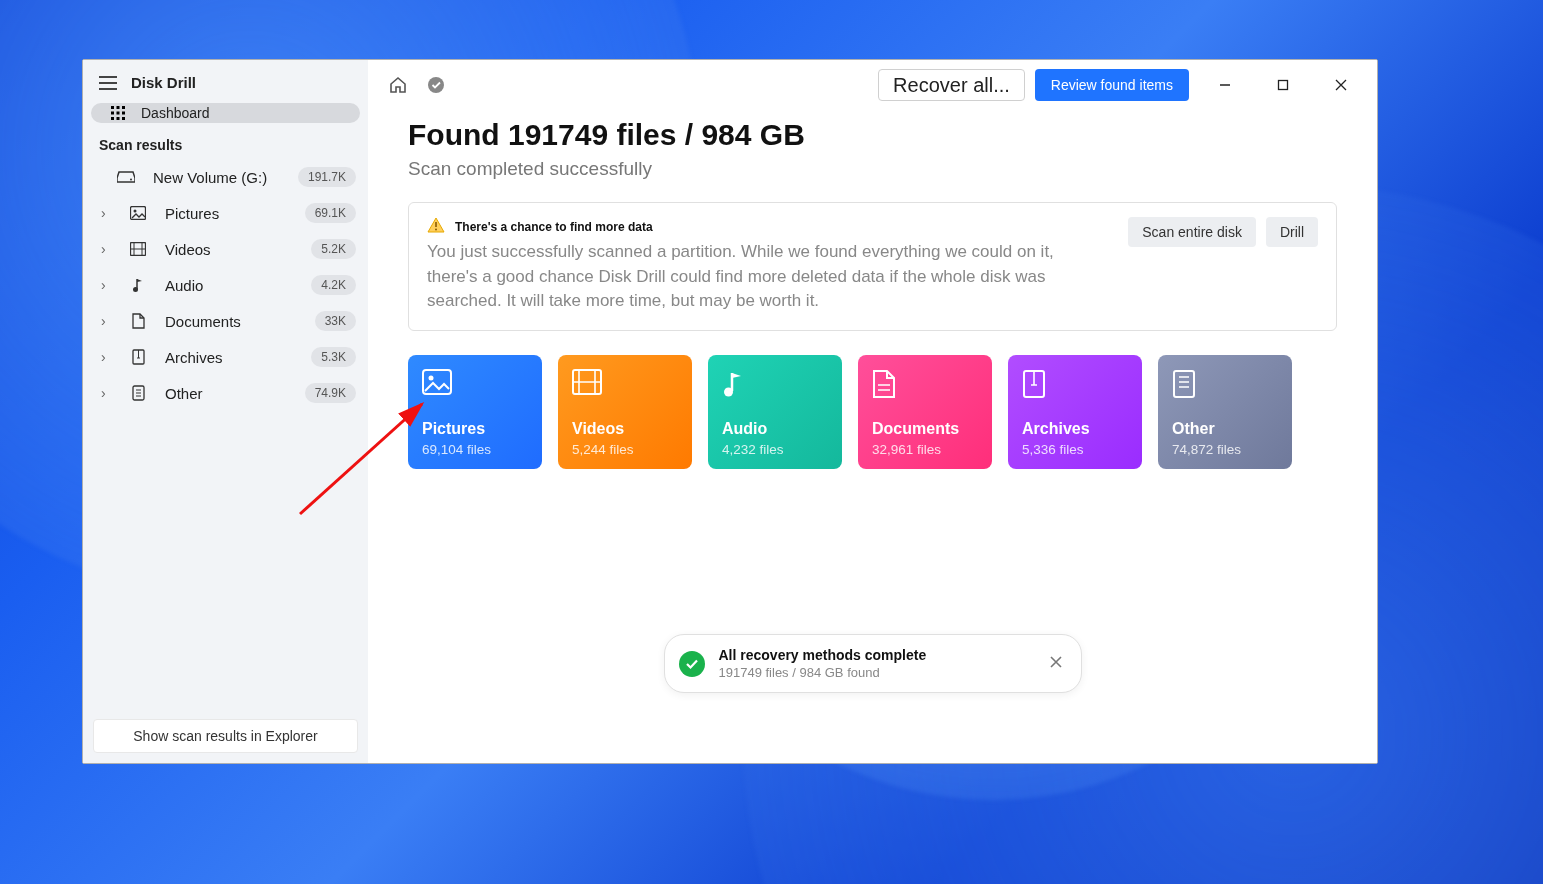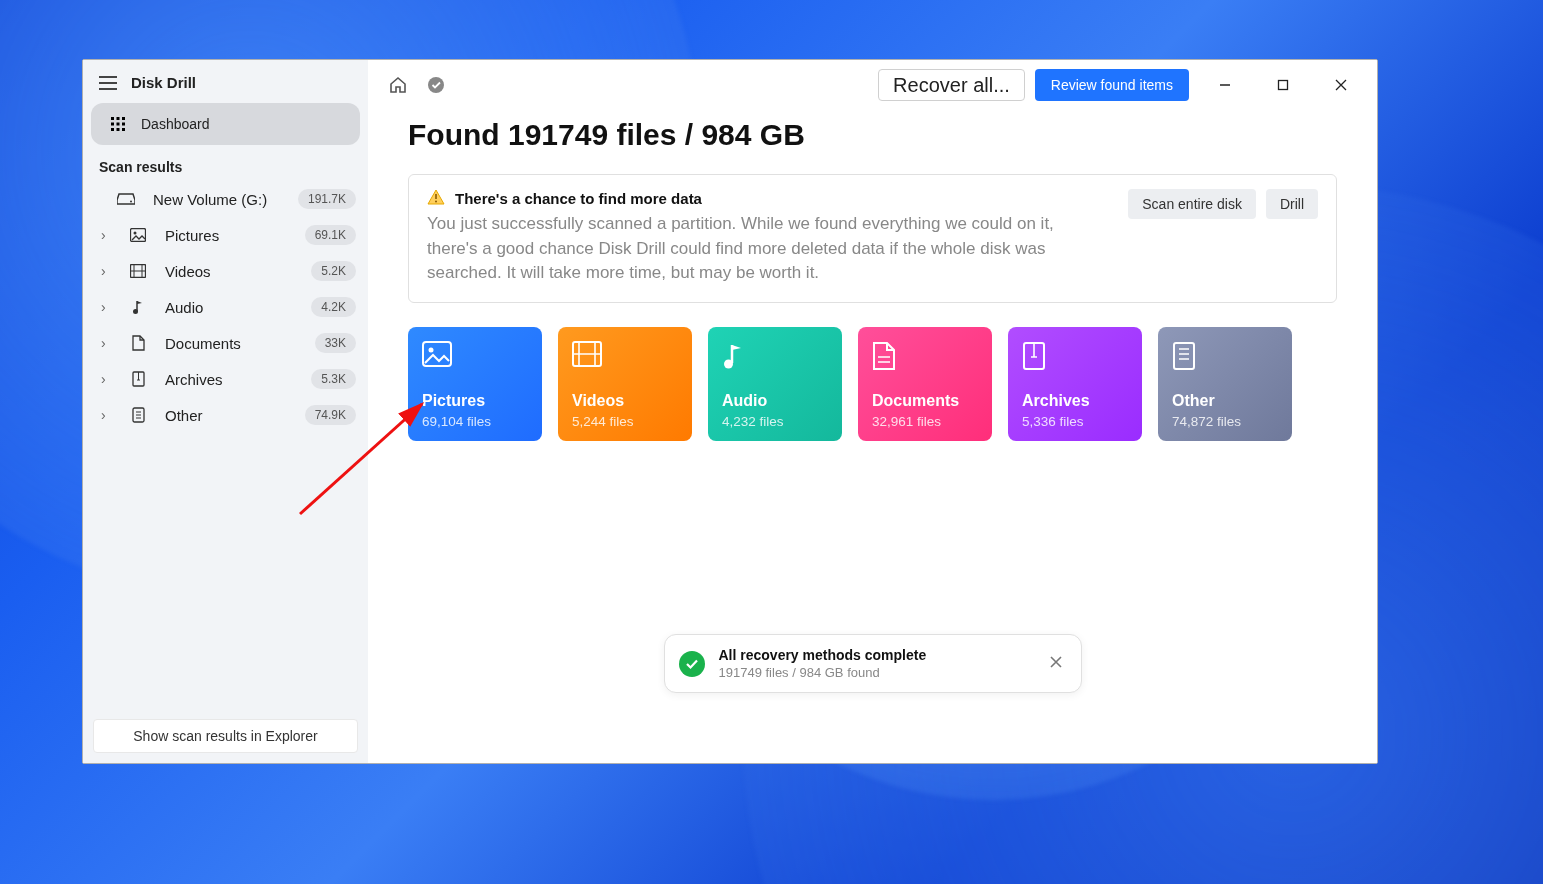--- a/index.html
+++ b/index.html
@@ -35,21 +35,21 @@
 }
 .side-header {
   display: flex; align-items: center; gap: 14px;
   padding: 14px 16px 10px 16px;
 }
 .side-header .hamburger svg { display: block; }
 .side-header .title { font-weight: 600; font-size: 15px; color: #222; }
 
 .side-item {
   display: flex; align-items: center; gap: 14px;
-  height: 42px; padding: 0 6px 0 18px;
+  height: 20px; padding: 0 6px 0 18px;
   margin: 2px 8px; border-radius: 12px;
   cursor: pointer; color: #222;
 }
 .side-item .label { flex: 1; }
 .side-item.active { background: #d7d9dd; }
 .side-item .icon { width: 18px; display: flex; justify-content: center; }
 
 .side-section-label {
   font-weight: 600; font-size: 14px; color: #222;
   padding: 12px 16px 6px 16px;
@@ -105,21 +105,21 @@
 h1.found-title { font-size: 30px; font-weight: 700; color: #111; }
 .subtitle { font-size: 19px; color: #777; margin-top: 6px; }
 
 .alert {
   margin-top: 22px;
   border: 1px solid #e0e0e0; border-radius: 6px;
   padding: 14px 18px 16px 18px;
   display: flex; gap: 14px;
 }
 .alert-body { flex: 1; }
-.alert-head { display: flex; align-items: center; gap: 10px; font-weight: 600; font-size: 15px; color: #111; }
+.alert-head { display: flex; align-items: center; gap: 10px; font-weight: 600; font-size: 12px; color: #111; }
 .alert-head .warn-icon { color: #f2a10d; }
 .alert-text { color: #888; font-size: 17px; line-height: 1.45; margin-top: 4px; max-width: 680px; }
 .alert-actions { display: flex; gap: 10px; align-items: flex-start; }
 .btn-small {
   height: 30px; padding: 0 14px;
   background: #eceef1; color: #333; border: none; border-radius: 4px;
   font-size: 14px; cursor: pointer;
 }
 
 .cards { display: flex; gap: 16px; margin-top: 24px; }
@@ -135,21 +135,21 @@
 .c-blue   { background: linear-gradient(135deg, #2f8aff, #1f6cff); }
 .c-orange { background: linear-gradient(135deg, #ff9a1f, #ff7a00); }
 .c-teal   { background: linear-gradient(135deg, #1fd3b5, #14b89c); }
 .c-pink   { background: linear-gradient(135deg, #ff4f9a, #ff2e7a); }
 .c-purple { background: linear-gradient(135deg, #b14dff, #9a2cff); }
 .c-gray   { background: linear-gradient(135deg, #8e98b8, #6f799b); }
 
 .toast {
   position: absolute; left: 50%; transform: translateX(-50%);
   bottom: 70px; width: 418px;
-  background: #fff; border: 1px solid #e0e0e0; border-radius: 12px;
+  background: #fff; border: 1px solid #e0e0e0; border-radius: 20px;
   box-shadow: 0 2px 8px rgba(0,0,0,0.06);
   padding: 12px 14px; display: flex; align-items: center; gap: 14px;
 }
 .toast .check {
   width: 26px; height: 26px; border-radius: 50%; background: #1ab24c;
   display: flex; align-items: center; justify-content: center; color: #fff;
 }
 .toast .txt { flex: 1; }
 .toast .txt .t1 { font-weight: 600; font-size: 14px; color: #111; }
 .toast .txt .t2 { font-size: 13px; color: #888; margin-top: 2px; }
@@ -319,20 +319,21 @@
       </span>
       <span class="win-ctrl">
         <svg width="12" height="12" viewBox="0 0 12 12">
             <path d="M1 1l10 10M11 1L1 11" stroke="#222" stroke-width="1.3"></path>
           </svg>
       </span>
     </div>
 
     <div class="content">
       <h1 class="found-title">Found 191749 files / 984 GB</h1>
+      <div class="subtitle">Scan completed successfully</div>
 
       <div class="alert">
         <div class="alert-body">
           <div class="alert-head">
             <span class="warn-icon">
               <svg width="18" height="16" viewBox="0 0 18 16">
                   <path d="M9 1l8 14H1z" fill="#ffcf5c" stroke="#e6a800" stroke-width="1"></path>
                   <path d="M9 5v5" stroke="#8a5a00" stroke-width="1.6"></path>
                   <circle cx="9" cy="12.5" r="1" fill="#8a5a00"></circle>
                 </svg>

